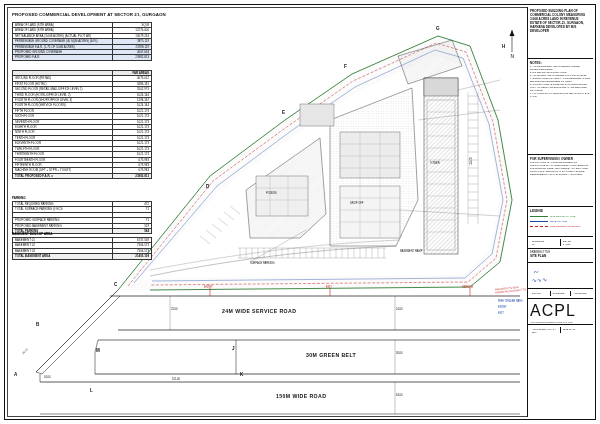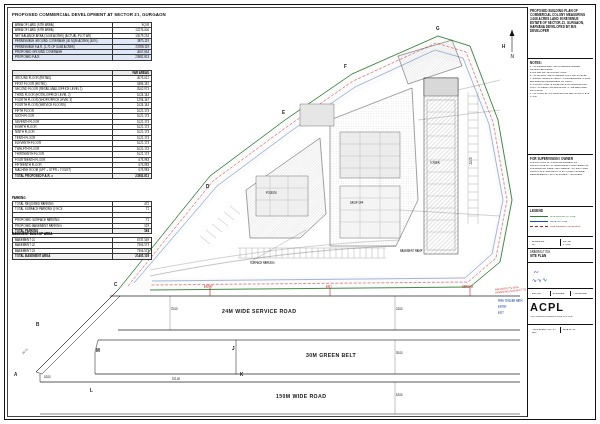--- a/index.html
+++ b/index.html
@@ -30,21 +30,21 @@
   .legend-line.green{border-top:1.2px solid #2f7d32;}
   .legend-line.blue{border-top:1.2px solid #1b49a8;}
   .legend-line.red{border-top:1.2px dashed #c02020;}
   .legend-txt{font-size:2.4px;}
   .legend-txt.green{color:#2f7d32;}
   .legend-txt.blue{color:#1b49a8;}
   .legend-txt.red{color:#c02020;}
   .tb-grid{display:flex;font-size:2.4px;}
   .tb-grid > div{border-right:1px solid #111;padding:1px 2px;flex:1;}
   .tb-grid > div:last-child{border-right:none;}
-  .acpl{font-size:11px;font-weight:bold;letter-spacing:1px;color:#111;}
+  .acpl{font-size:16px;font-weight:normal;letter-spacing:1px;color:#111;}
   .acpl-sub{font-size:2.3px;color:#333;}
   .sign-box{height:26px;position:relative;}
   .sign-scribble{position:absolute;left:6px;top:4px;font-size:9px;color:#1b49a8;
     font-family:"Liberation Serif",serif;transform:rotate(-8deg);}
   .sign-scribble2{position:absolute;left:4px;top:14px;font-size:6px;color:#1b49a8;
     font-family:"Liberation Serif",serif;transform:rotate(-4deg);}
   
   .doc-heading{
     position:absolute;left:12px;top:12px;width:205px;
     font-size:4.4px;font-weight:bold;color:#111;letter-spacing:.1px;

